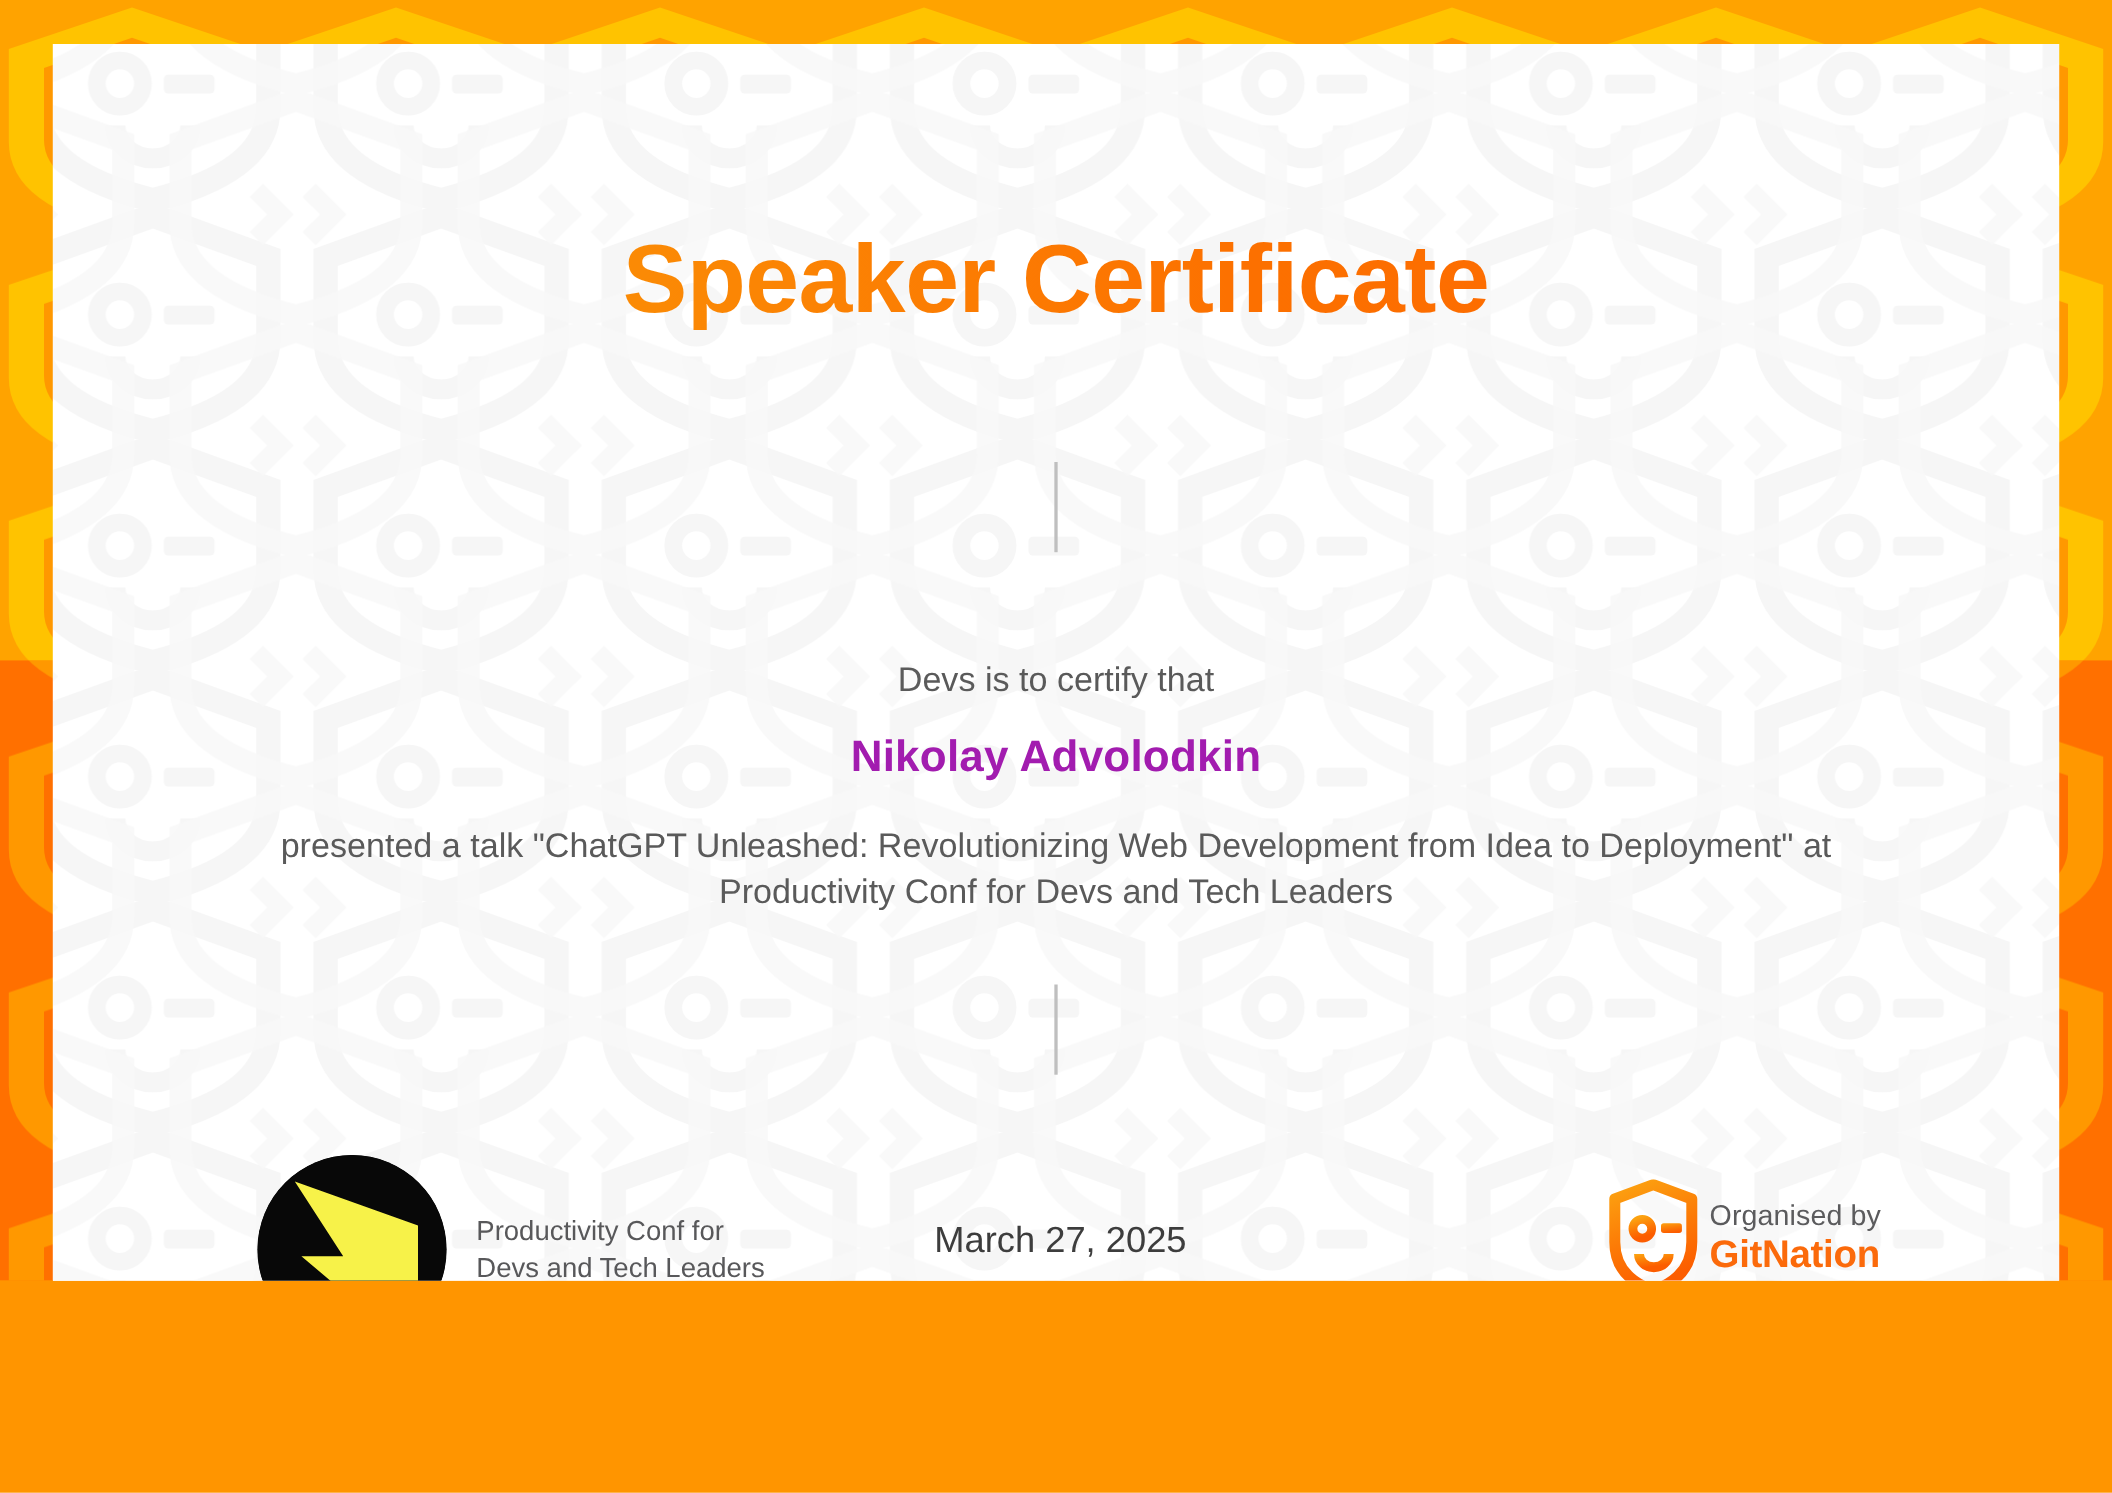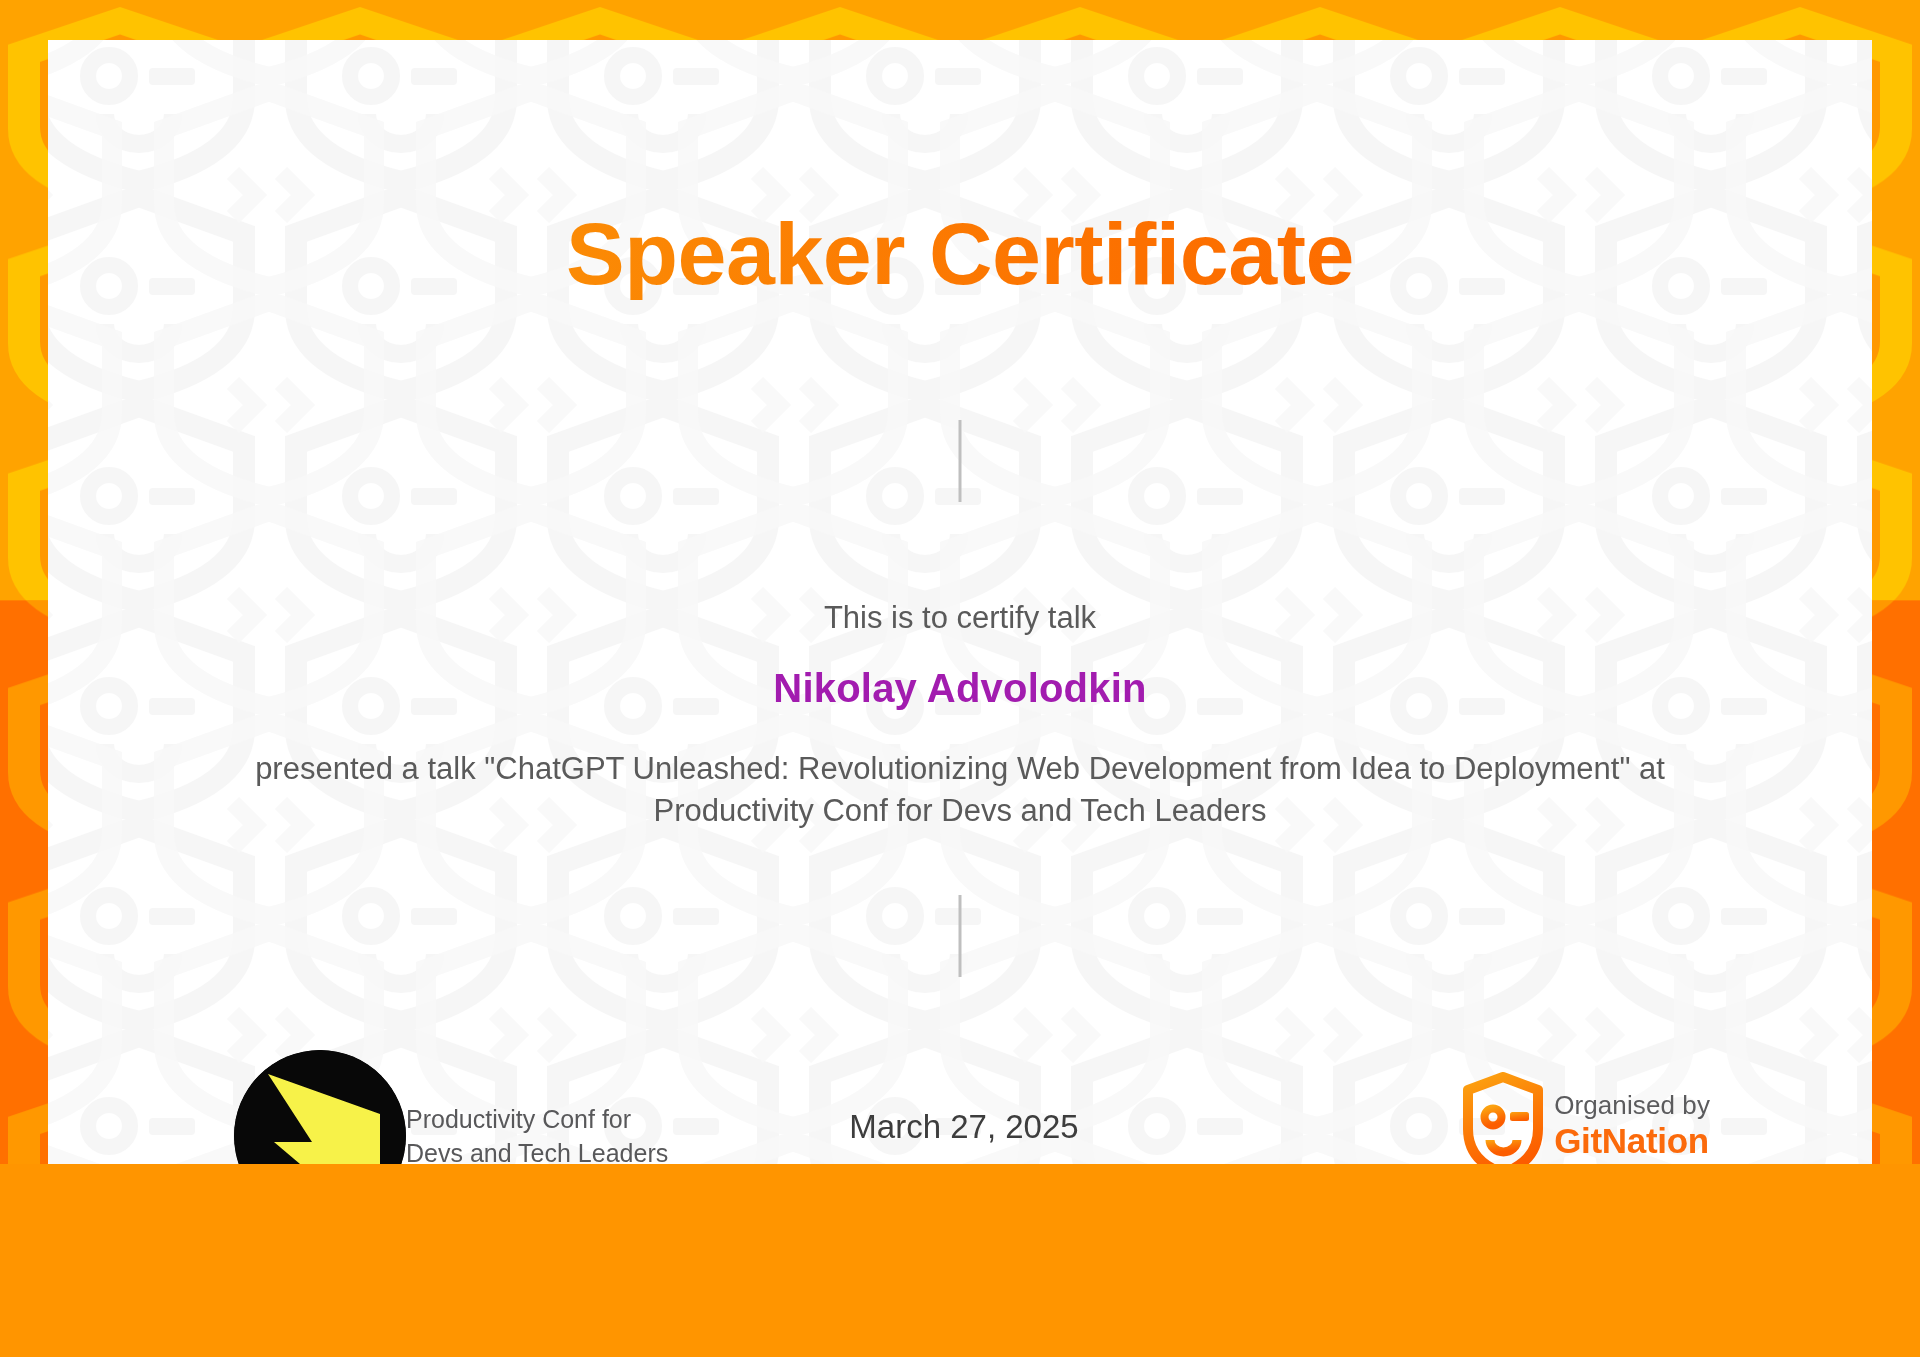--- a/index.html
+++ b/index.html
@@ -133,20 +133,21 @@
     width: 100%;
     height: 160px;
   }
 
   .event-block {
     position: absolute;
     left: 186px;
     top: 0;
     display: flex;
     align-items: center;
+    gap: 27px;
   }
 
   .event-logo {
     width: 172px;
     height: 172px;
     border-radius: 50%;
     background: #080808;
     position: relative;
     overflow: hidden;
     flex: none;
@@ -268,21 +269,21 @@
         <rect width="1824" height="1238" fill="url(#wmTileAlt)" opacity="0.9"></rect>
       </svg>
     </div>
 
     <div class="card-content">
 
       <h1 class="title">Speaker Certificate</h1>
 
       <div class="divider divider-top"></div>
 
-      <div class="certify-line">This is to certify talk</div>
+      <div class="certify-line">Devs is to certify that</div>
 
       <div class="recipient-name">Nikolay Advolodkin</div>
 
       <div class="talk-description">presented a talk "ChatGPT Unleashed: Revolutionizing Web Development from Idea to Deployment" at Productivity Conf for Devs and Tech Leaders</div>
 
       <div class="divider divider-bottom"></div>
 
       <div class="footer">
 
         <div class="event-block">

